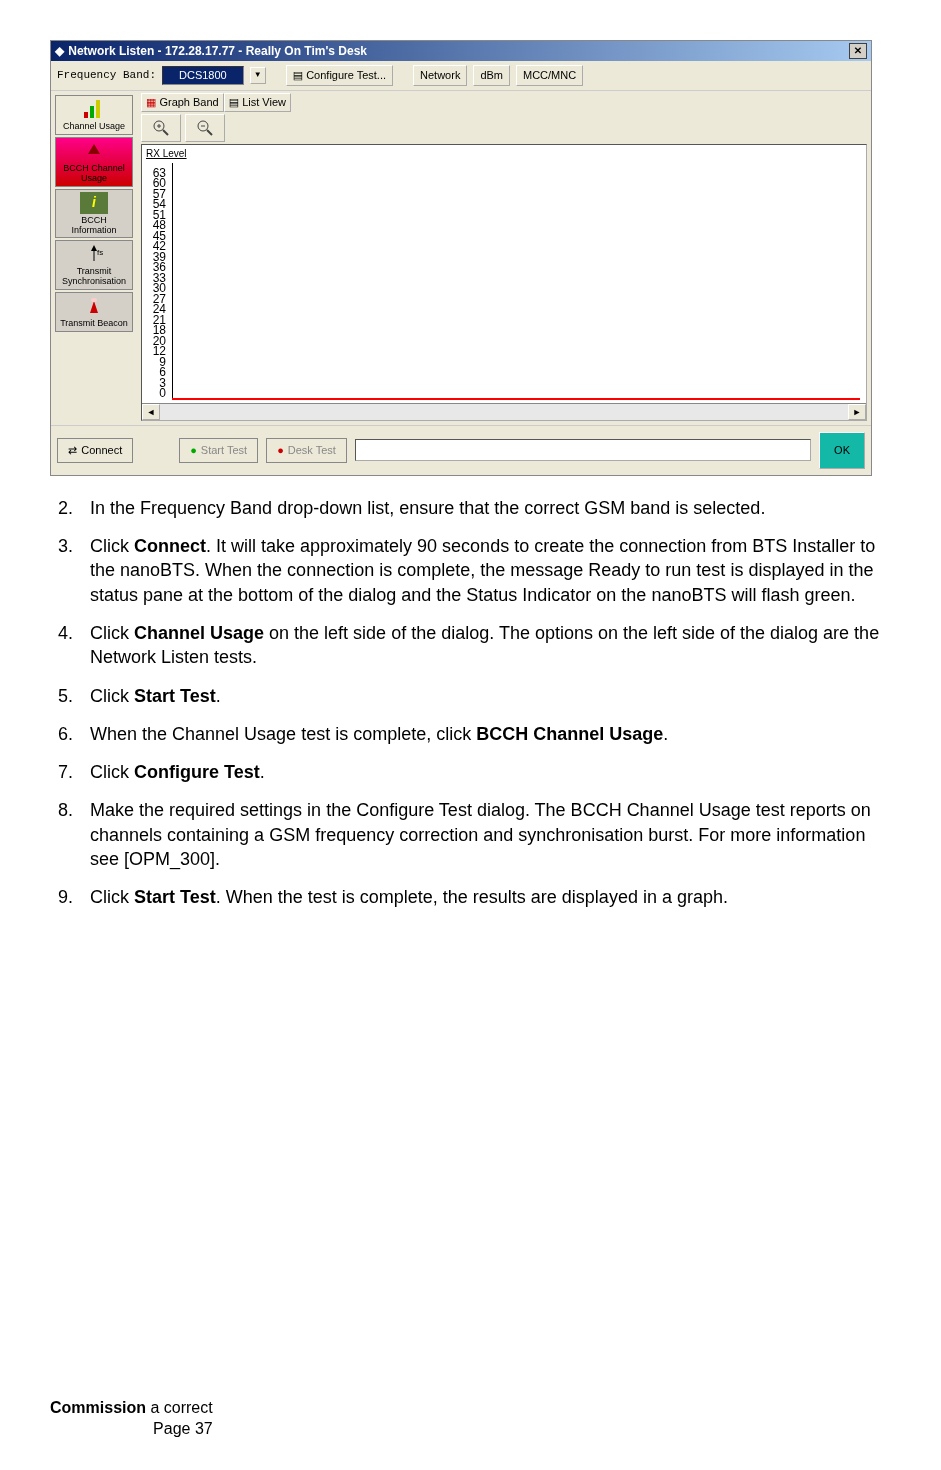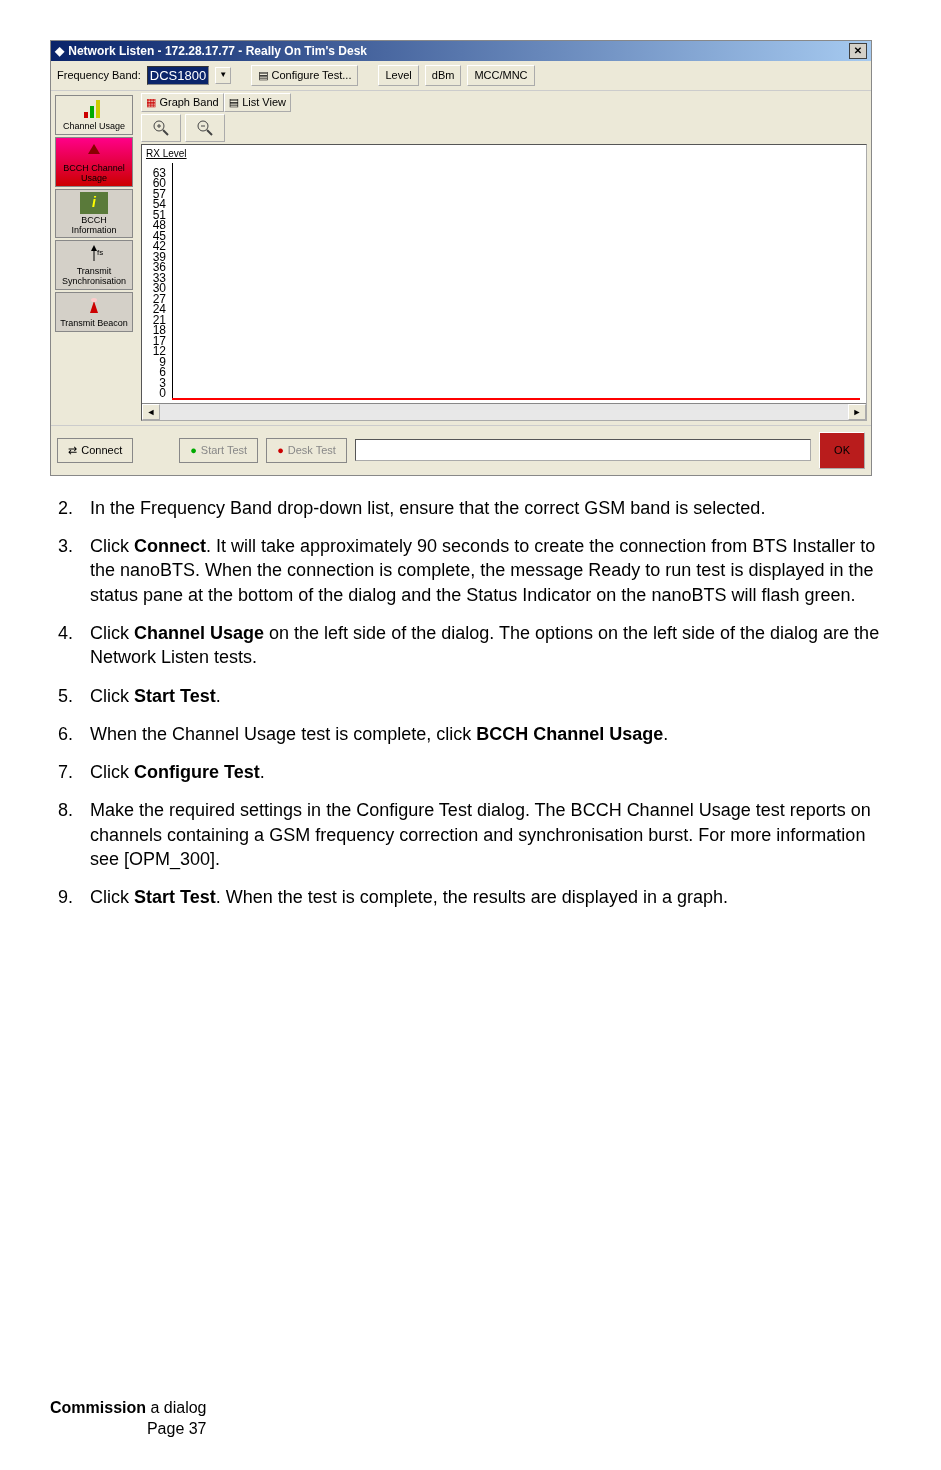--- a/index.html
+++ b/index.html
@@ -35,24 +35,24 @@
   }
   .toolbar {
     background: #ece9d8;
     padding: 4px 6px;
     font-size: 11px;
     display: flex;
     align-items: center;
     gap: 6px;
     border-bottom: 1px solid #ccc;
   }
-  .tb-label { font-family: Liberation Sans, sans-serif; }
+  .tb-label { font-family: Liberation Mono, monospace; }
   .tb-dropdown {
-    background: #0a246a; color: #fff; padding: 0 2px;
-    border: 1px inset #888; font-size: 13px; height: 17px;
+    background: #0a246a; color: #fff; padding: 0 16px;
+    border: 1px inset #888; font-size: 11px; height: 17px;
     display: inline-flex; align-items: center;
   }
   .tb-dropbtn {
     width: 14px; height: 15px; background: #ece9d8;
     border: 1px outset #fff; display: inline-flex;
     align-items: center; justify-content: center; font-size: 8px;
   }
   .tb-btn {
     border: 1px outset #fff;
     padding: 2px 6px;
@@ -133,21 +133,21 @@
     border: 1px solid #888; padding: 4px 10px; font-size: 11px;
     display: inline-flex; align-items: center; gap: 4px;
     background: #ece9d8;
   }
   .bottom-btn.disabled { color: #888; }
   .status-pane {
     flex: 1; border: 1px inset #aaa; height: 20px; background: #fff;
   }
   .ok-btn {
     border: 1px outset #fff; padding: 10px 14px; font-size: 11px;
-    background: #b91c1c;
+    background: #14b8a6;
   }
 
   ol.instructions {
     padding-left: 28px;
     margin-top: 12px;
   }
   ol.instructions li {
     margin-bottom: 14px;
     padding-left: 12px;
   }
@@ -172,21 +172,21 @@
   <div class="toolbar">
     <span class="tb-label">Frequency Band:</span>
     <span class="tb-dropdown">DCS1800</span>
     <span class="tb-dropbtn">▼</span>
     <span style="width:8px"></span>
     <span class="tb-btn">
       <span>▤</span>
       <span>Configure Test...</span>
     </span>
     <span style="width:8px"></span>
-    <span class="tb-btn">Level</span>
+    <span class="tb-btn">Network</span>
     <span class="tb-btn">dBm</span>
     <span class="tb-btn">MCC/MNC</span>
   </div>
 
   <div class="main-area">
     <div class="sidebar">
       <div class="side-tile active">
         <div class="tile-icon">
             <svg width="20" height="18">
               <rect x="0" y="12" width="4" height="6" fill="#c00"></rect>
@@ -269,21 +269,21 @@
             <div>45</div>
             <div>42</div>
             <div>39</div>
             <div>36</div>
             <div>33</div>
             <div>30</div>
             <div>27</div>
             <div>24</div>
             <div>21</div>
             <div>18</div>
-            <div>17</div>
+            <div>20</div>
             <div>12</div>
             <div>9</div>
             <div>6</div>
             <div>3</div>
             <div>0</div>
           </div>
         <div class="chart-body"></div>
         <div class="red-line"></div>
         <div class="h-scroll">
           <div class="scroll-arrow">◄</div>
@@ -319,16 +319,16 @@
     <li>Click <b>Channel Usage</b> on the left side of the dialog. The options on the left side of the dialog are the Network Listen tests.</li>
     <li>Click <b>Start Test</b>.</li>
     <li>When the Channel Usage test is complete, click <b>BCCH Channel Usage</b>.</li>
     <li>Click <b>Configure Test</b>.</li>
     <li>Make the required settings in the Configure Test dialog. The BCCH Channel Usage test reports on channels containing a GSM frequency correction and synchronisation burst. For more information see [OPM_300].</li>
     <li>Click <b>Start Test</b>. When the test is complete, the results are displayed in a graph.</li>
   </ol>
 
 <div class="footer">
   <div style="text-align:right">
-    <div><b>Commission</b><span> a dialog</span></div>
+    <div><b>Commission</b><span> a correct</span></div>
     <div>Page 37</div>
   </div>
 </div>
 
 </body></html>

